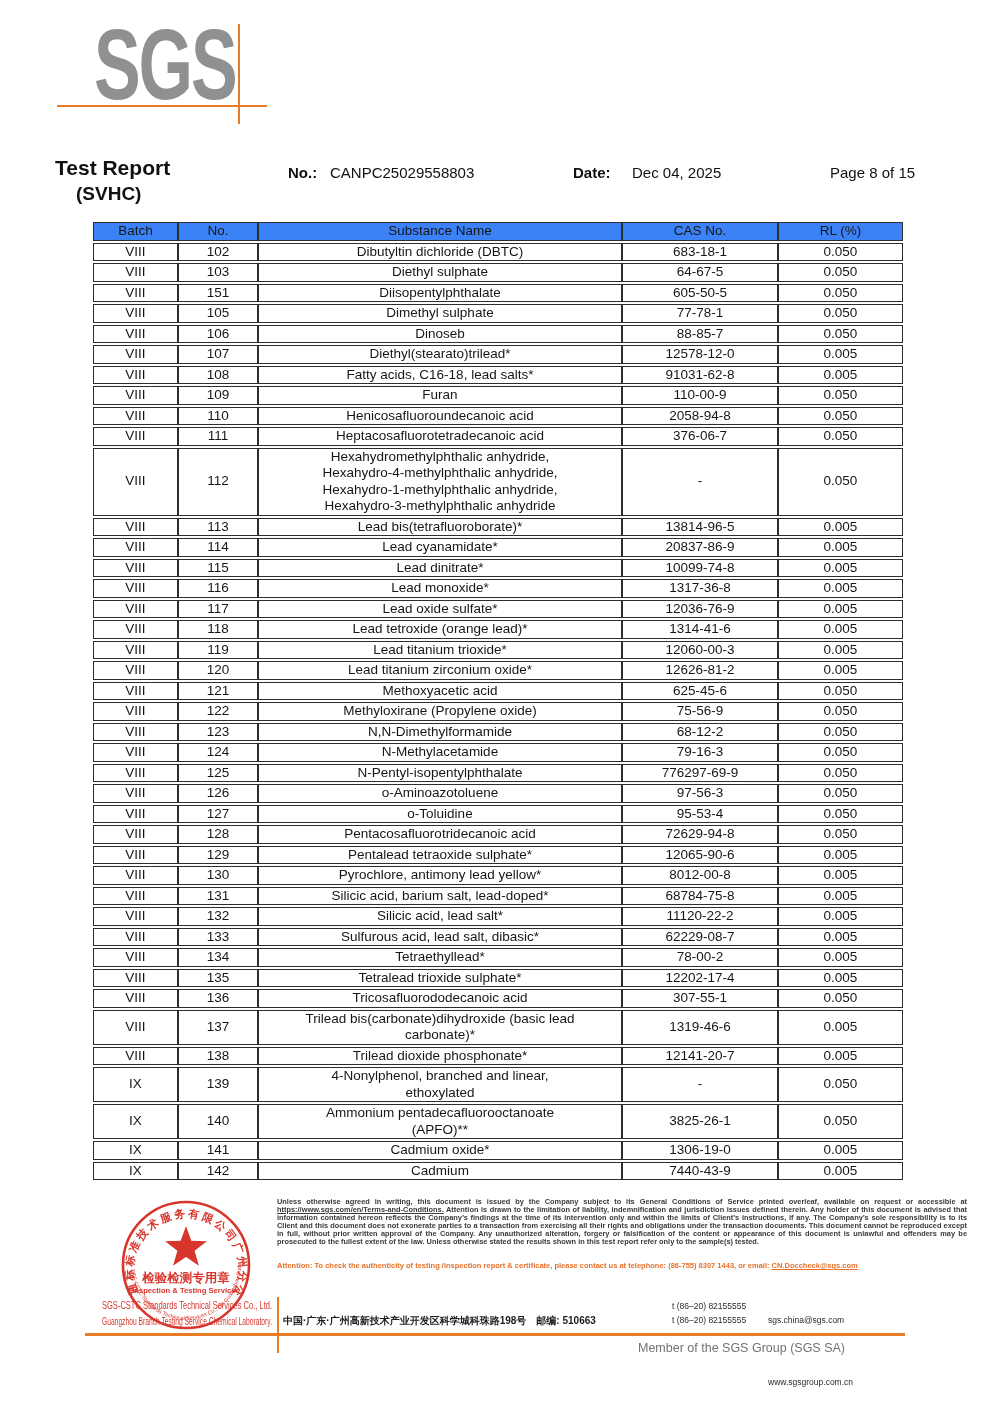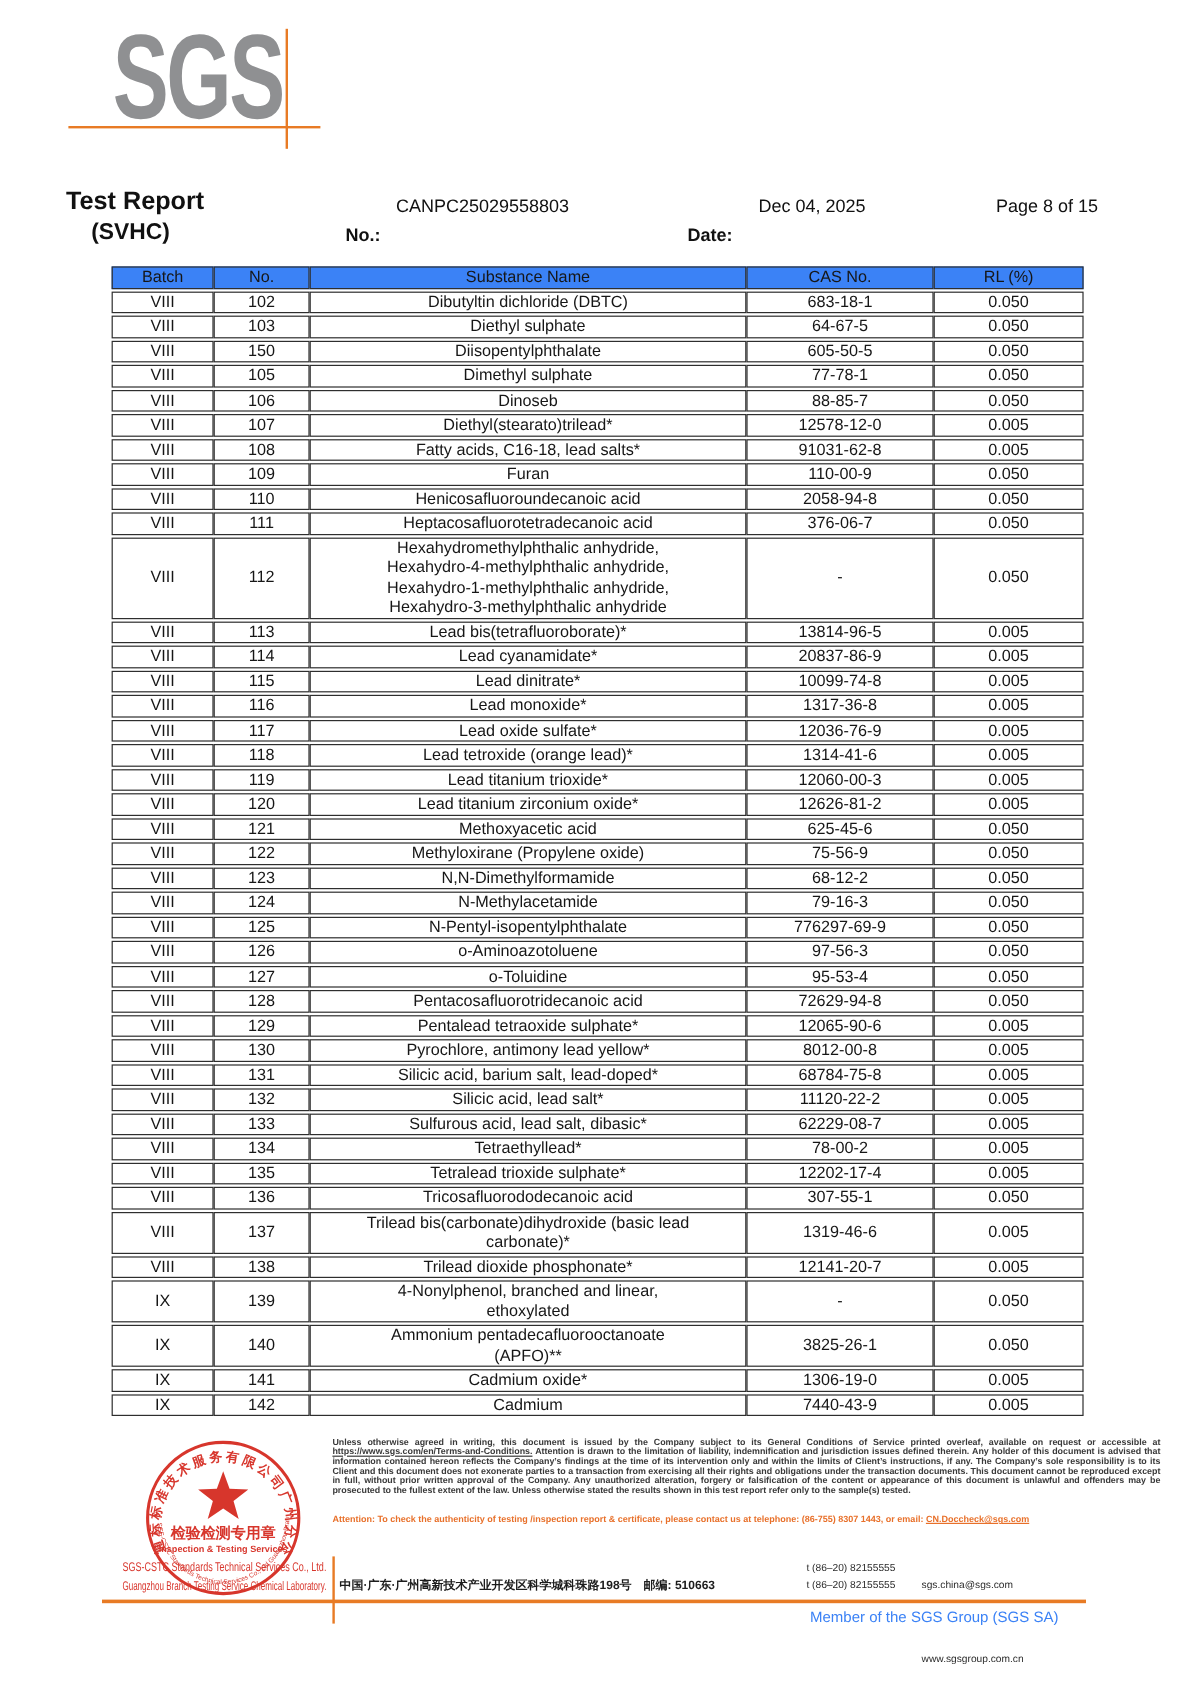--- a/index.html
+++ b/index.html
@@ -9,21 +9,21 @@
   
   .logo-text { position:absolute; left:94px; top:14px; font-size:100px; line-height:1;
     font-weight:bold; color:#8f9092; letter-spacing:-3px;
     transform:scaleX(0.70); transform-origin:left top; }
   .logo-vline { position:absolute; left:238px; top:24px; width:2px; height:100px; }
   .logo-hline { position:absolute; left:57px; top:105px; width:210px; height:2px; }
 
   
   .title-1 { position:absolute; left:55px; top:156px; font-size:21px; font-weight:bold; color:#111; }
   .title-2 { position:absolute; left:76px; top:183px; font-size:19px; font-weight:bold; color:#111; }
-  .hdr-lbl  { position:absolute; top:164px; font-size:15px; font-weight:bold; color:#111;margin-top:24px; }
+  .hdr-lbl  { position:absolute; top:164px; font-size:15px; font-weight:bold; color:#111; }
   .hdr-val  { position:absolute; top:164px; font-size:15px; color:#111; }
 
   
   table.report { position:absolute; left:93px; top:220px; width:810px;
     border-collapse:separate; border-spacing:0 2px; table-layout:fixed;
     font-size:13.5px; color:#161616; }
   table.report th, table.report td {
     border:1px solid #2e2e2e; text-align:center; vertical-align:middle;
     line-height:16.5px; padding:0 2px; overflow:hidden; }
   table.report th { background:#3b82f6; font-weight:normal; }
@@ -42,21 +42,21 @@
   .addr-cn  { position:absolute; left:283px; top:1314px; width:390px; font-size:10px;
     font-weight:bold; color:#1c1c1c; }
   .tel-1 { position:absolute; left:672px; top:1301px; font-size:8.5px; color:#2b2b2b; }
   .tel-2 { position:absolute; left:672px; top:1315px; font-size:8.5px; color:#2b2b2b; }
   .web   { position:absolute; left:768px; top:1377px; font-size:8.5px; color:#2b2b2b; }
   .mail  { position:absolute; left:768px; top:1315px; font-size:8.5px; color:#2b2b2b; }
   .web a, .mail a { color:#2b2b2b; text-decoration:none; }
 
   .foot-hline { position:absolute; left:85px; top:1333px; width:820px; height:3px; }
   .foot-vline { position:absolute; left:277px; top:1297px; width:2px; height:56px; }
-  .member { position:absolute; left:675px; top:1341px; font-size:12.5px; color:#3b82f6; }
+  .member { position:absolute; left:638px; top:1341px; font-size:12.5px; color:#737373; }
 
   .stamp-svg { position:absolute; left:98px; top:1193px; z-index:3; opacity:0.93; }
 </style>
 </head>
 <body>
 
 <div class="page">
 
   <div class="logo-text">SGS</div>
   <div class="logo-vline" style="background:#e87b25;"></div>
@@ -97,21 +97,21 @@
         </tr>
         <tr>
           <td class="c-batch">VIII</td>
           <td class="c-no">103</td>
           <td class="c-name">Diethyl sulphate</td>
           <td class="c-cas">64-67-5</td>
           <td class="c-rl">0.050</td>
         </tr>
         <tr>
           <td class="c-batch">VIII</td>
-          <td class="c-no">150</td>
+          <td class="c-no">151</td>
           <td class="c-name">Diisopentylphthalate</td>
           <td class="c-cas">605-50-5</td>
           <td class="c-rl">0.050</td>
         </tr>
         <tr>
           <td class="c-batch">VIII</td>
           <td class="c-no">105</td>
           <td class="c-name">Dimethyl sulphate</td>
           <td class="c-cas">77-78-1</td>
           <td class="c-rl">0.050</td>

